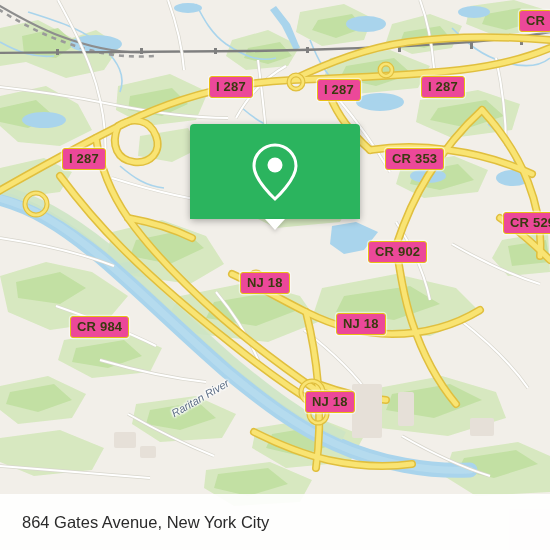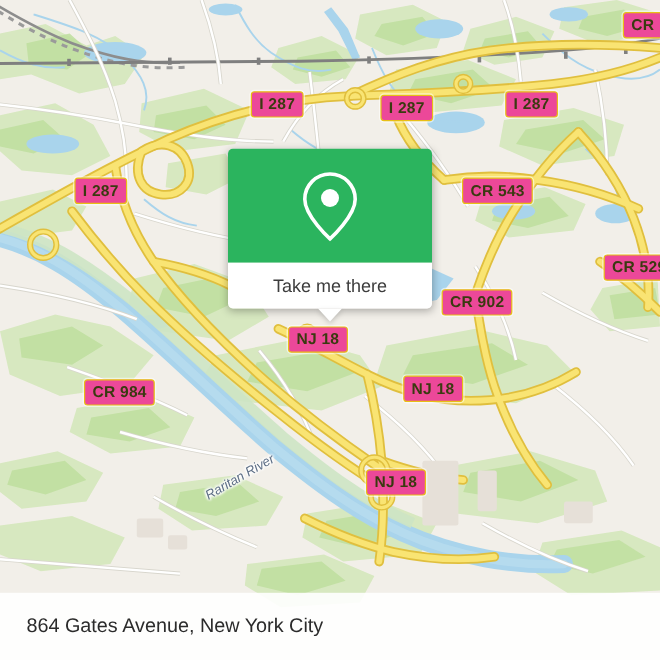--- a/index.html
+++ b/index.html
@@ -377,44 +377,41 @@
         </g>
       </g>
     </svg>
   </div>
 
   <div id="shields">
       <div class="shield" style="left: 62px; top: 148px;">I 287</div>
       <div class="shield" style="left: 209px; top: 76px;">I 287</div>
       <div class="shield" style="left: 317px; top: 79px;">I 287</div>
       <div class="shield" style="left: 421px; top: 76px;">I 287</div>
-      <div class="shield" style="left: 385px; top: 148px;">CR 543</div>
+      <div class="shield" style="left: 385px; top: 148px;">CR 353</div>
       <div class="shield" style="left: 519px; top: 10px;">CR</div>
       <div class="shield" style="left: 503px; top: 212px;">CR 529</div>
       <div class="shield" style="left: 368px; top: 241px;">CR 902</div>
       <div class="shield" style="left: 240px; top: 272px;">NJ 18</div>
       <div class="shield" style="left: 336px; top: 313px;">NJ 18</div>
       <div class="shield" style="left: 305px; top: 391px;">NJ 18</div>
       <div class="shield" style="left: 70px; top: 316px;">CR 984</div>
     </div>
 
   <div id="river-labels">
       <div class="river-label" style="left: 168px; top: 392px; transform: rotate(-30deg);">Raritan River</div>
     </div>
 
   <div id="popup">
     <div class="hero">
       <svg width="54" height="62" viewBox="0 0 54 62">
         <path d="M27 4 C15.4 4 6 13.4 6 25 C6 39 27 58 27 58 C27 58 48 39 48 25 C48 13.4 38.6 4 27 4 Z" fill="none" stroke="#ffffff" stroke-width="3"></path>
         <circle cx="27" cy="24" r="7.5" fill="#ffffff"></circle>
       </svg>
     </div>
-    <div class="cta">
-      <span>Take me there</span>
-    </div>
     <div class="tail"></div>
   </div>
 
 
   <div id="bottombar">
     <div id="address">864 Gates Avenue, New York City</div>
   </div>
 
 </div>
 

